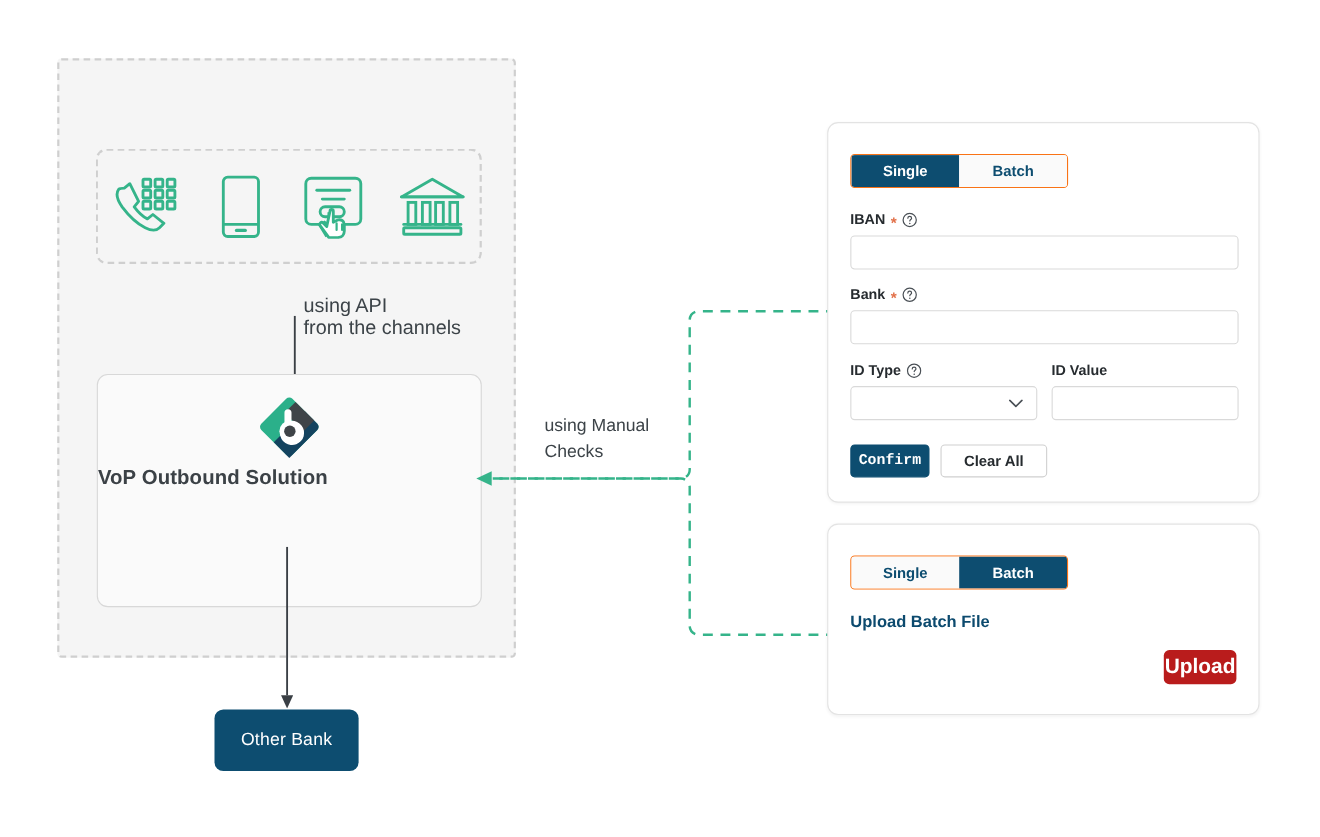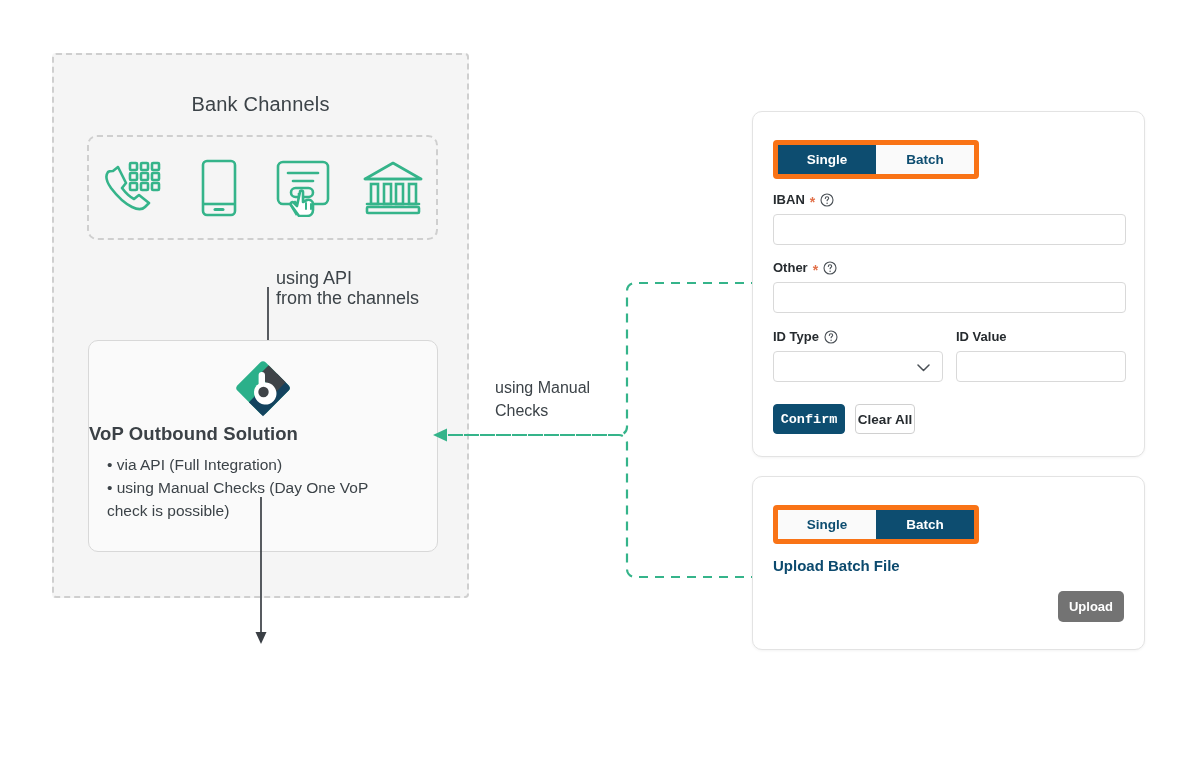--- a/index.html
+++ b/index.html
@@ -168,21 +168,21 @@
   #card-single { left: 752px; top: 111px; width: 393px; height: 346px; }
   #card-batch  { left: 752px; top: 476px; width: 393px; height: 174px; }
 
   .seg-group {
     position: absolute;
     left: 20px;
     top: 28px;
     display: flex;
     border-radius: 4px;
     overflow: hidden;
-    border: 5px solid #f97316;
+    border: 1px solid #f97316;
   }
   .seg {
     width: 98px;
     height: 29px;
     display: flex;
     align-items: center;
     justify-content: center;
     font-size: 13.5px;
     font-weight: bold;
     box-sizing: border-box;
@@ -265,38 +265,37 @@
     padding: 0 10px;
   }
   .file-name { flex: 1; font-size: 12.5px; color: #3c4348; }
   .chip-divider { width: 1px; height: 16px; background: #d8d8d8; margin: 0 9px; }
   .btn-upload {
     position: absolute;
     left: 1058px;
     top: 0;
     width: 66px;
     height: 31px;
-    background: #737373;
+    background: #b91c1c;
     color: #ffffff;
-    font-size: 13px;
+    font-size: 19px;
     font-weight: bold;
     border-radius: 5px;
     display: flex;
     align-items: center;
     justify-content: center;
     cursor: pointer;
   }
 </style>
 </head>
 <body>
 
 <div id="stage">
 
   <div class="bank-channels-frame">
-    <div class="bank-channels-title">Bank Channels</div>
 
     <div class="channel-icons-box">
 
       <div class="channel-icon">
         <svg width="58" height="56" viewBox="0 0 58 56" fill="none" stroke="#35b48a" stroke-width="2.6">
           <path d="M5 12c-3 4-2 9 3 16 6 8 13 15 21 19 6 3 10 3 13 0l4-4-10-8-5 4c-4-2-9-7-12-11l4-5L15 7l-5 4c-2 0-4 0-5 1z" stroke-linejoin="round" stroke-linecap="round"></path>
           <rect x="27" y="3" width="7" height="7" rx="1"></rect>
           <rect x="38" y="3" width="7" height="7" rx="1"></rect>
           <rect x="49" y="3" width="7" height="7" rx="1"></rect>
           <rect x="27" y="13" width="7" height="7" rx="1"></rect>
@@ -357,33 +356,29 @@
             <rect x="9" y="9" width="40" height="40" rx="4" fill="#2bb08a"></rect>
             <path d="M29 9h16a4 4 0 0 1 4 4v36H29z" fill="#14435f"></path>
             <path d="M17 9h24v14H17z" fill="#3f4448"></path>
           </g>
           <path d="M28 13c1.8 0 3 1.3 3 3v7.6a11 11 0 1 1-6.4 2.4V16c0-1.7 1.3-3 3-3z" fill="#ffffff"></path>
           <circle cx="29.5" cy="33" r="9.5" fill="#ffffff"></circle>
           <circle cx="29.5" cy="33" r="5.2" fill="#3f4448"></circle>
         </svg>
       </div>
       <div class="vop-title">VoP Outbound Solution</div>
-      <div class="vop-bullets">
-        <span class="bullet-line">•  via API (Full Integration)</span>
-        <span class="bullet-line">•  using Manual Checks (Day One VoP</span>
-        <span class="bullet-line">check is possible)</span>
-      </div>
     </div>
   </div>
 
   <svg class="bank-arrow" viewBox="0 0 14 147">
     <line x1="7" y1="0" x2="7" y2="135" stroke="#3a3f45" stroke-width="1.7"></line>
     <path d="M7 147 L1.5 135 L12.5 135 Z" fill="#3a3f45"></path>
   </svg>
 
+  <div class="other-bank">Other Bank</div>
 
   <svg class="manual-connector" viewBox="0 0 335 310">
     <path d="M335 8 H210 a8 8 0 0 0 -8 8 V152 a8 8 0 0 1 -8 8 H22" fill="none" stroke="#35b48a" stroke-width="2.2" stroke-dasharray="9 7"></path>
     <path d="M335 302 H210 a8 8 0 0 1 -8 -8 V168 a8 8 0 0 0 -8 -8 H22" fill="none" stroke="#35b48a" stroke-width="2.2" stroke-dasharray="9 7"></path>
     <path d="M8 160 L22 153.5 L22 166.5 Z" fill="#35b48a"></path>
   </svg>
   <div class="manual-label">using Manual
 Checks</div>
 
   <div class="card" id="card-single">
@@ -400,21 +395,21 @@
         <svg width="14" height="14" viewBox="0 0 14 14" fill="none" stroke="#4a5056" stroke-width="1.1">
           <circle cx="7" cy="7" r="6"></circle>
           <path d="M5.3 5.4c0-1 .8-1.7 1.7-1.7s1.7.7 1.7 1.6c0 1.2-1.6 1.3-1.6 2.5" stroke-linecap="round"></path>
           <circle cx="7.1" cy="10.2" r="0.7" fill="#4a5056" stroke="none"></circle>
         </svg>
       </span>
     </div>
     <input class="text-input" style="left: 20px; top: 102px; width: 353px; height: 31px;" placeholder="" value="">
 
     <div class="field-label" style="left:20px; top:148px;">
-      <span>Other</span>
+      <span>Bank</span>
       <span class="req-star">*</span>
       <span class="help-icon">
         <svg width="14" height="14" viewBox="0 0 14 14" fill="none" stroke="#4a5056" stroke-width="1.1">
           <circle cx="7" cy="7" r="6"></circle>
           <path d="M5.3 5.4c0-1 .8-1.7 1.7-1.7s1.7.7 1.7 1.6c0 1.2-1.6 1.3-1.6 2.5" stroke-linecap="round"></path>
           <circle cx="7.1" cy="10.2" r="0.7" fill="#4a5056" stroke="none"></circle>
         </svg>
       </span>
     </div>
     <input class="text-input" style="left: 20px; top: 170px; width: 353px; height: 31px;" placeholder="">
@@ -437,21 +432,21 @@
         </svg>
       </span>
     </div>
 
     <div class="field-label" style="left:203px; top:217px;">
       <span>ID Value</span>
     </div>
     <input class="text-input" style="left: 203px; top: 239px; width: 170px; height: 31px;" placeholder="">
 
     <div class="btn btn-primary" style="left:20px; top:292px; width:72px;">Confirm</div>
-    <div class="btn btn-secondary" style="left:102px; top:292px; width:60px;">Clear All</div>
+    <div class="btn btn-secondary" style="left:102px; top:292px; width:97px;">Clear All</div>
   </div>
 
   <div class="card" id="card-batch">
 
     <div class="seg-group">
       <div class="seg inactive">Single</div>
       <div class="seg active">Batch</div>
     </div>
 
     <div class="upload-title">Upload Batch File</div>

